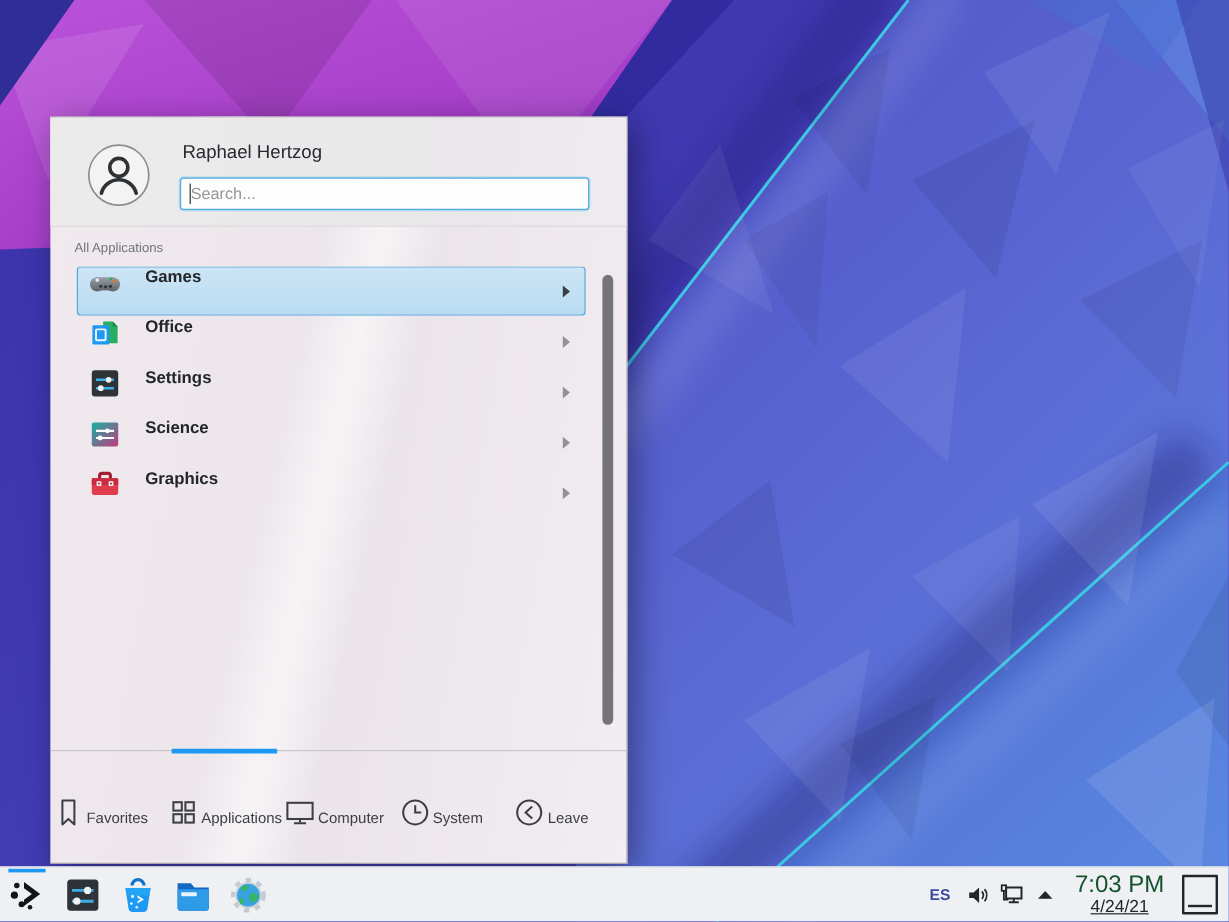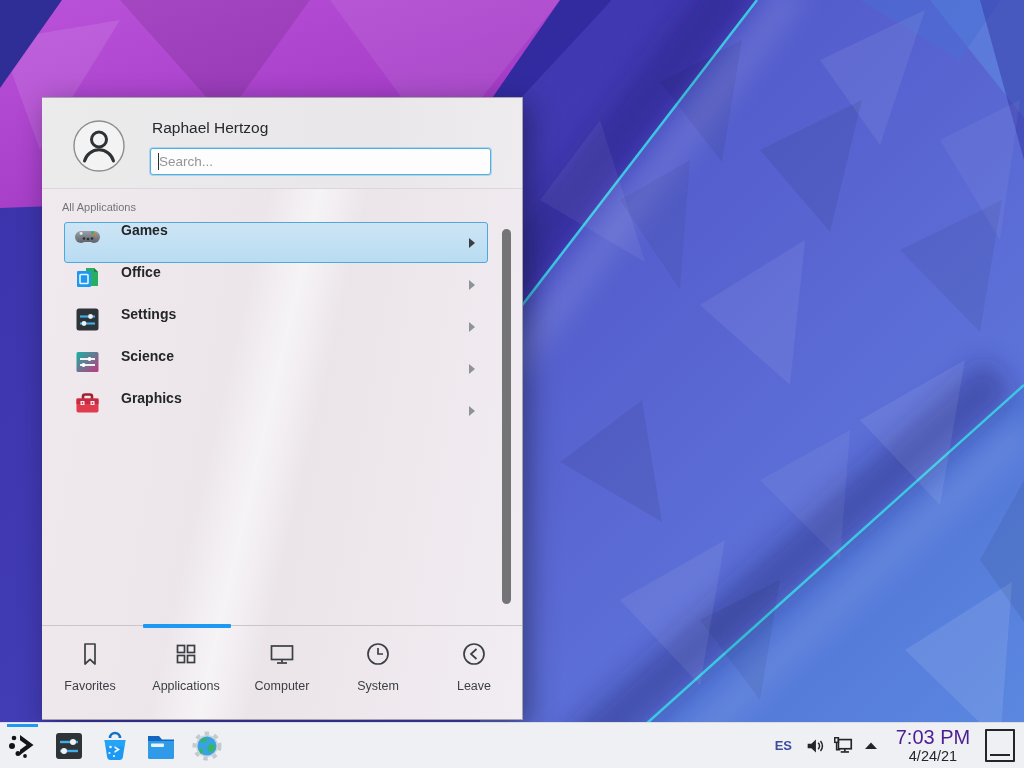--- a/index.html
+++ b/index.html
@@ -61,43 +61,43 @@
     border-left:6px solid #8f9297;border-top:5px solid transparent;border-bottom:5px solid transparent;
   }
   .menu-item.selected .mi-arrow{border-left-color:#3a3e42;}
 
   .scrollbar{position:absolute;right:11px;top:131px;width:9px;height:375px;border-radius:4.5px;background:#747477;}
 
   .tabbar{
     position:absolute;left:0;right:0;bottom:0;height:93px;
     border-top:1px solid #c9c5c9;display:flex;
   }
-  .tab{flex:1 1 0;display:flex;flex-direction:column;align-items:center;justify-content:flex-start;padding-top:13px;position:relative;}
+  .tab{flex:1 1 0;display:flex;flex-direction:row;align-items:center;justify-content:flex-start;padding-top:13px;position:relative;}
   .tab svg{width:30px;height:30px;}
   .tab-label{margin-top:6px;font-size:12.5px;color:#3b3f43;}
   .tab-indicator{position:absolute;left:101px;top:-2px;width:88px;height:4px;background:#1d99f3;border-radius:1px;}
 
   
   .taskbar{
     position:absolute;left:0;bottom:0;width:1024px;height:46px;
     background:#eef0f4;border-top:1px solid #d9dce1;box-sizing:border-box;
     display:flex;align-items:center;
   }
   .tb-launcher{position:relative;width:46px;height:46px;display:flex;align-items:center;justify-content:center;}
   .tb-launcher .active-line{position:absolute;left:7px;top:1px;width:31px;height:3px;background:#1d99f3;}
   .tb-app{width:46px;height:46px;display:flex;align-items:center;justify-content:center;}
   .tb-app svg,.tb-launcher svg{width:34px;height:34px;display:block;}
   .tb-spacer{flex:1;}
   .kbd-layout{font-size:13px;font-weight:bold;color:#3c4d9e;padding:0 9px;}
   .tray-icon{width:28px;height:28px;display:flex;align-items:center;justify-content:center;}
   .tray-icon svg{width:22px;height:22px;}
   .tray-icon.small svg{width:16px;height:16px;}
   .clock{width:84px;text-align:center;line-height:1;margin:0 10px 0 6px;}
-  .clock .time{font-size:20px;color:#4c1d95;}
-  .clock .date{font-size:14.5px;color:#23272b;margin-top:2px;}
+  .clock .time{font-size:20px;color:#14532d;}
+  .clock .date{font-size:14.5px;color:#23272b;margin-top:2px;text-decoration:underline;}
   .show-desktop{width:26px;height:29px;border:2px solid #232629;border-radius:1px;position:relative;margin-right:9px;background:transparent;}
   .show-desktop::after{content:"";position:absolute;left:3px;right:3px;bottom:4px;height:2px;background:#232629;}
 </style>
 </head>
 <body>
 
 <svg class="wallpaper" viewBox="0 0 1024 768" preserveAspectRatio="none">
   <defs>
     <linearGradient id="gLeft" x1="0" y1="0" x2="1" y2="1">
       <stop offset="0" stop-color="#3a31a8"></stop>

